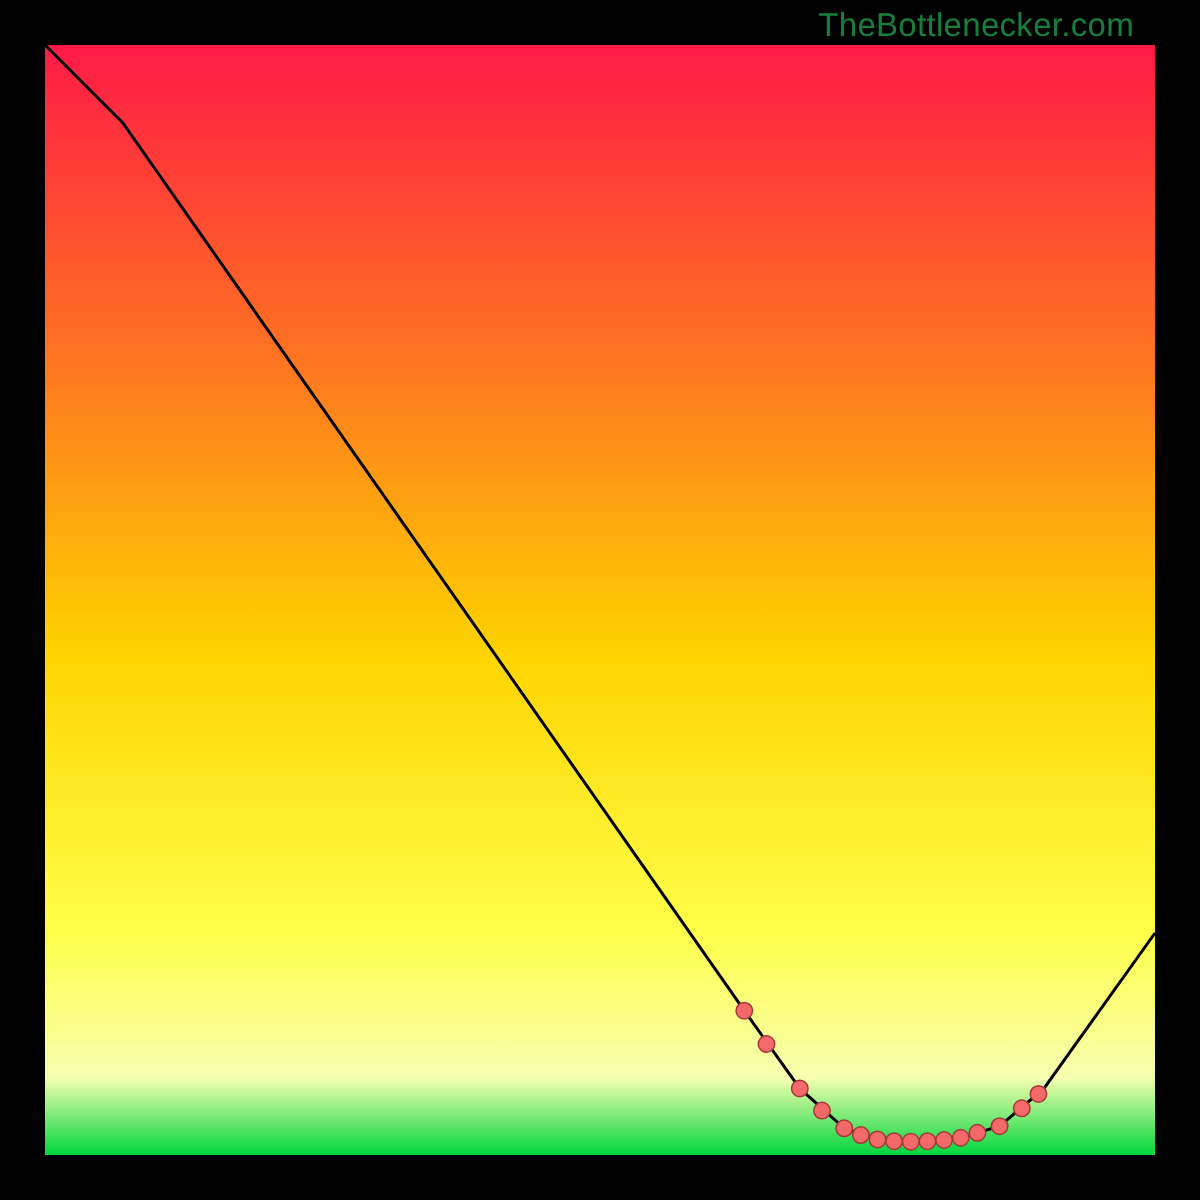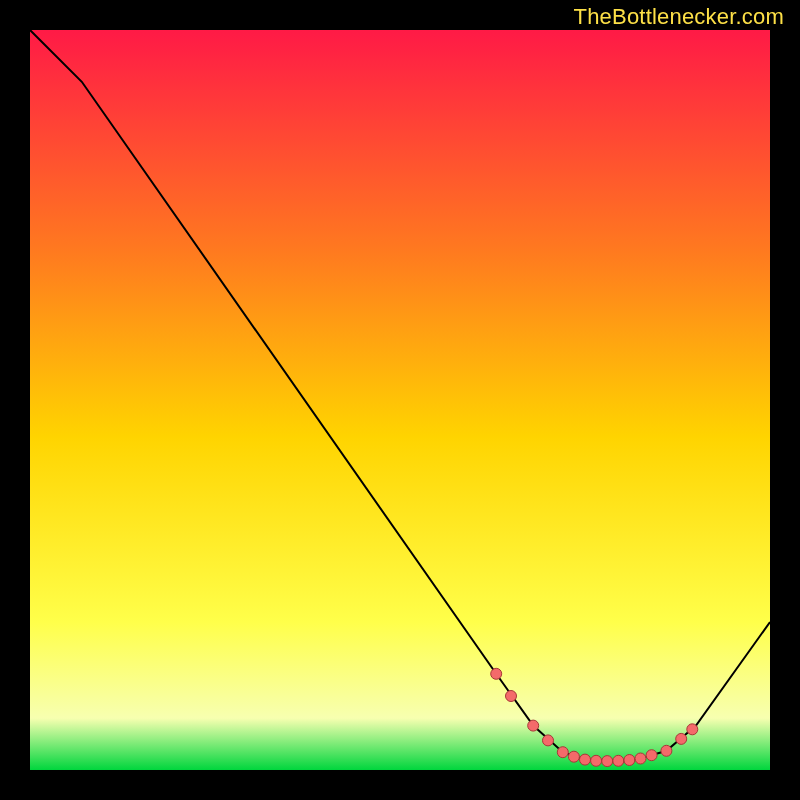--- a/index.html
+++ b/index.html
@@ -22,22 +22,22 @@
   .plot {
     position: absolute;
     left: 0;
     top: 0;
     width: 740px;
     height: 740px;
   }
   .watermark {
     position: absolute;
     top: 4px;
-    right: 16px;
-    color: #fde047;
+    right: 44px;
+    color: #15803d;
     font-size: 22px;
     font-weight: 500;
     letter-spacing: 0.2px;
   }
 </style>
 </head>
 <body>
 
 <div class="watermark">TheBottlenecker.com</div>
 

